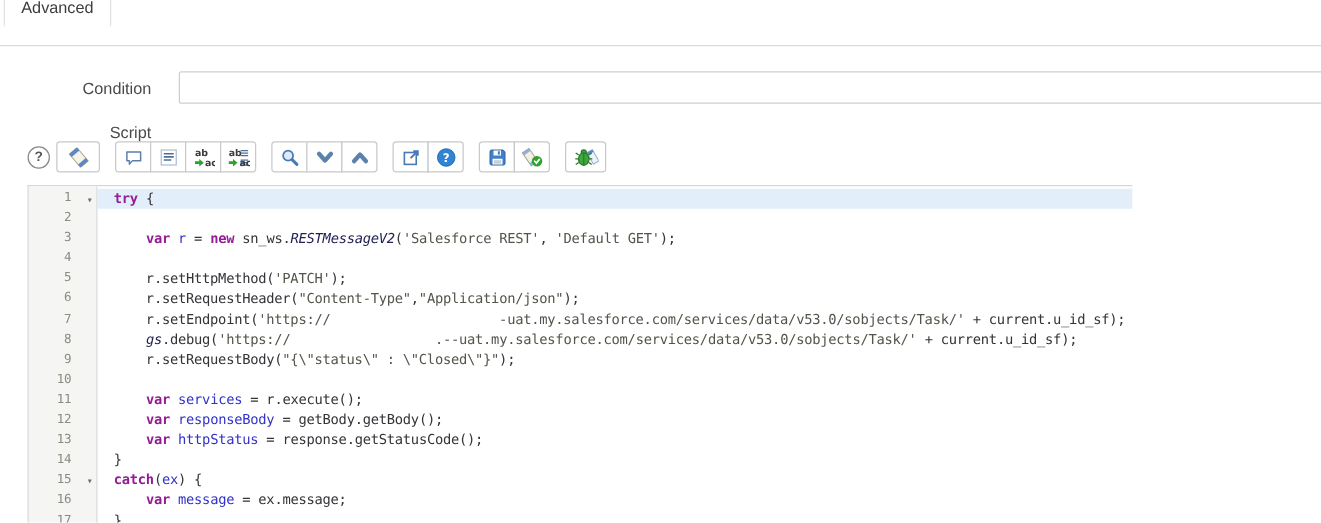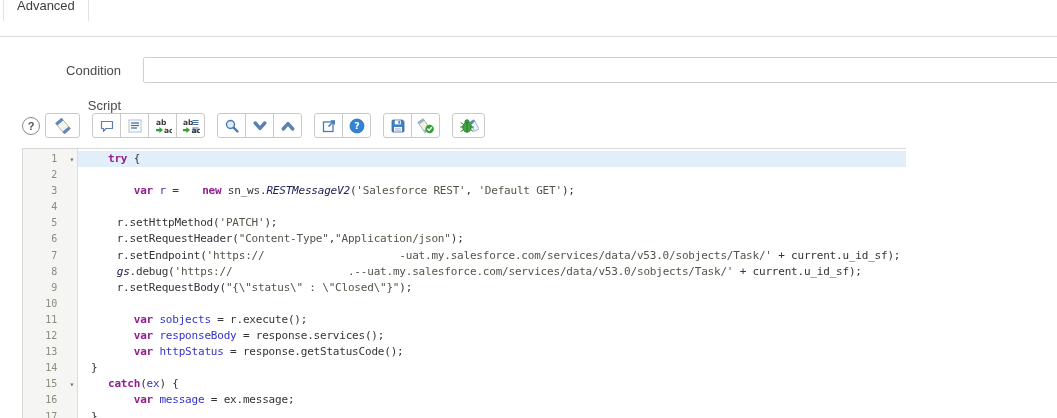--- a/index.html
+++ b/index.html
@@ -61,21 +61,21 @@
     background:#f5f5f3; border-right:1px solid #ddd; }
   .lines { position:relative; padding-top:2px; }
   .cm-line { display:flex; white-space:pre; min-height:16.1px; }
   .cm-line .gut {
     width:55px; flex:none; position:relative; text-align:right;
     padding-right:21px; color:#8b8b80; font-size:10px;
   }
   .cm-line .gut .fold { position:absolute; right:4px; top:1px; font-size:8px; color:#6e6e6e; }
   .cm-line .code { flex:1; padding-left:13px; color:#333338; }
   .cm-line.active .code { background:#e3eefb; }
-  .t-k { color:#931d93; font-weight:bold;margin-left:17px; }
+  .t-k { color:#931d93; font-weight:bold; }
   .t-d { color:#3232c8; }
   .t-s { color:#54544a; }
   .t-p { color:#333338; }
   .t-i { color:#222255; font-weight:normal; font-style:italic; }
 </style>
 </head>
 <body>
 
 <div class="tabbar">
   <div class="rule"></div>
@@ -255,22 +255,22 @@
           <div class="cm-line active"><span class="gut">1<span class="fold">▾</span></span><span class="code"><span class="t-k">try</span><span class="t-p"> {</span></span></div>
           <div class="cm-line"><span class="gut">2</span><span class="code"></span></div>
           <div class="cm-line"><span class="gut">3</span><span class="code"><span class="t-p">    </span><span class="t-k">var</span><span class="t-p"> </span><span class="t-d">r</span><span class="t-p"> = </span><span class="t-k">new</span><span class="t-p"> sn_ws.</span><span class="t-i">RESTMessageV2</span><span class="t-p">(</span><span class="t-s">'Salesforce REST'</span><span class="t-p">, </span><span class="t-s">'Default GET'</span><span class="t-p">);</span></span></div>
           <div class="cm-line"><span class="gut">4</span><span class="code"></span></div>
           <div class="cm-line"><span class="gut">5</span><span class="code"><span class="t-p">    r.setHttpMethod(</span><span class="t-s">'PATCH'</span><span class="t-p">);</span></span></div>
           <div class="cm-line"><span class="gut">6</span><span class="code"><span class="t-p">    r.setRequestHeader(</span><span class="t-s">"Content-Type"</span><span class="t-p">,</span><span class="t-s">"Application/json"</span><span class="t-p">);</span></span></div>
           <div class="cm-line"><span class="gut">7</span><span class="code"><span class="t-p">    r.setEndpoint(</span><span class="t-s">'https://                     -uat.my.salesforce.com/services/data/v53.0/sobjects/Task/'</span><span class="t-p"> + current.u_id_sf);</span></span></div>
           <div class="cm-line"><span class="gut">8</span><span class="code"><span class="t-p">    </span><span class="t-i">gs</span><span class="t-p">.debug(</span><span class="t-s">'https://                  .--uat.my.salesforce.com/services/data/v53.0/sobjects/Task/'</span><span class="t-p"> + current.u_id_sf);</span></span></div>
           <div class="cm-line"><span class="gut">9</span><span class="code"><span class="t-p">    r.setRequestBody(</span><span class="t-s">"{\"status\" : \"Closed\"}"</span><span class="t-p">);</span></span></div>
           <div class="cm-line"><span class="gut">10</span><span class="code"></span></div>
-          <div class="cm-line"><span class="gut">11</span><span class="code"><span class="t-p">    </span><span class="t-k">var</span><span class="t-p"> </span><span class="t-d">sobjects</span><span class="t-p"> = r.execute();</span></span></div>
-          <div class="cm-line"><span class="gut">12</span><span class="code"><span class="t-p">    </span><span class="t-k">var</span><span class="t-p"> </span><span class="t-d">responseBody</span><span class="t-p"> = response.services();</span></span></div>
+          <div class="cm-line"><span class="gut">11</span><span class="code"><span class="t-p">    </span><span class="t-k">var</span><span class="t-p"> </span><span class="t-d">services</span><span class="t-p"> = r.execute();</span></span></div>
+          <div class="cm-line"><span class="gut">12</span><span class="code"><span class="t-p">    </span><span class="t-k">var</span><span class="t-p"> </span><span class="t-d">responseBody</span><span class="t-p"> = getBody.getBody();</span></span></div>
           <div class="cm-line"><span class="gut">13</span><span class="code"><span class="t-p">    </span><span class="t-k">var</span><span class="t-p"> </span><span class="t-d">httpStatus</span><span class="t-p"> = response.getStatusCode();</span></span></div>
           <div class="cm-line"><span class="gut">14</span><span class="code"><span class="t-p">}</span></span></div>
           <div class="cm-line"><span class="gut">15<span class="fold">▾</span></span><span class="code"><span class="t-k">catch</span><span class="t-p">(</span><span class="t-d">ex</span><span class="t-p">) {</span></span></div>
           <div class="cm-line"><span class="gut">16</span><span class="code"><span class="t-p">    </span><span class="t-k">var</span><span class="t-p"> </span><span class="t-d">message</span><span class="t-p"> = ex.message;</span></span></div>
           <div class="cm-line"><span class="gut">17</span><span class="code"><span class="t-p">}</span></span></div>
         </div>
     </div>
   </div>
 </div>
 

